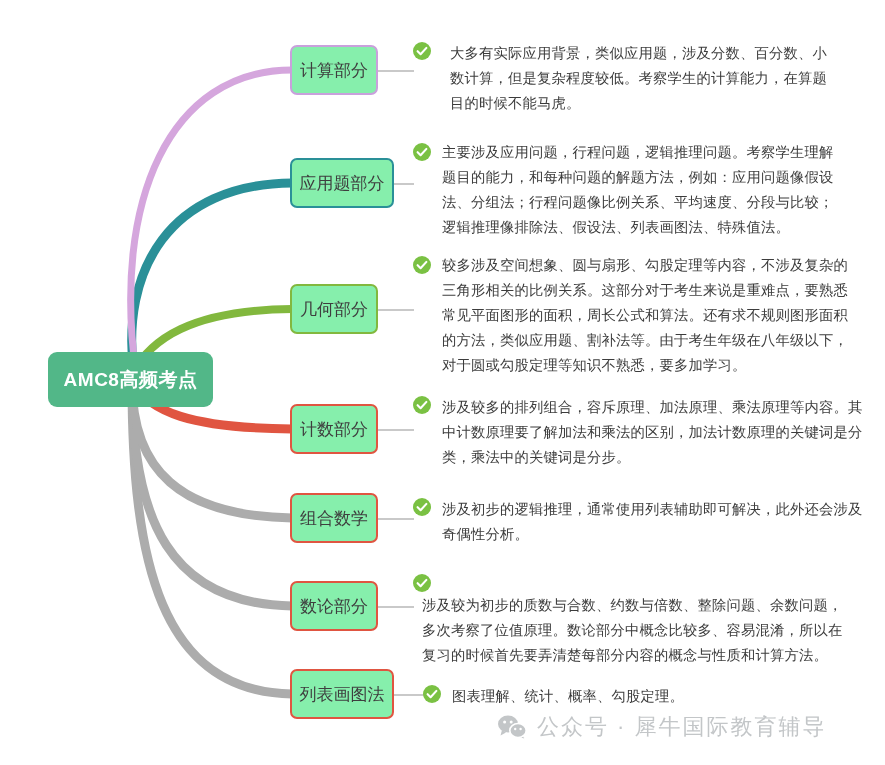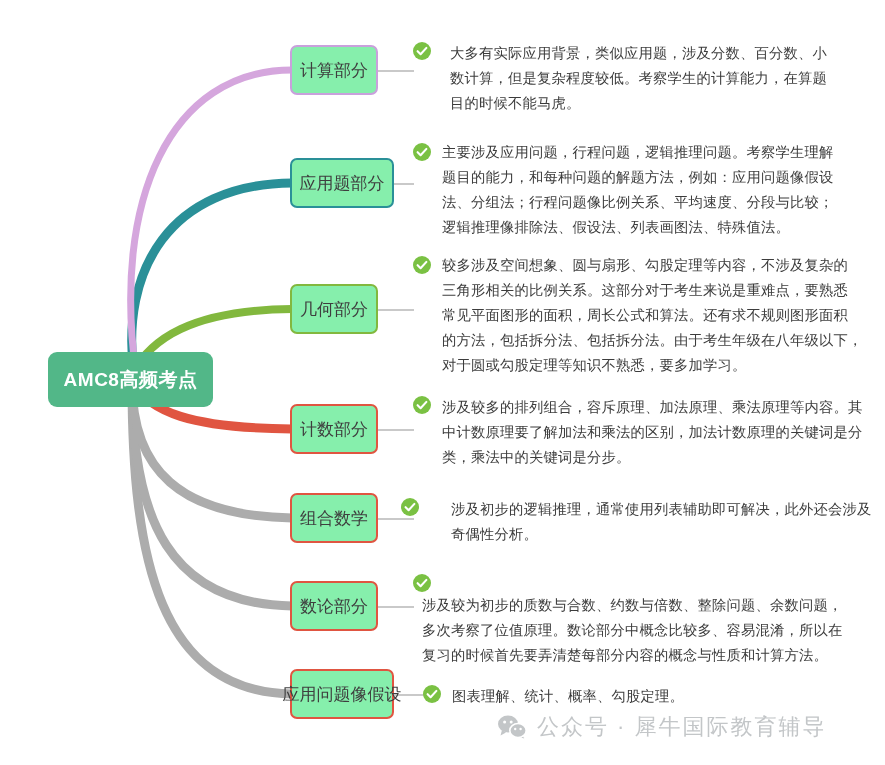--- a/index.html
+++ b/index.html
@@ -141,21 +141,21 @@
   <div class="branch-node" style="left:290px;top:404px;width:88px;height:50px;border-color:#e05541;">
     <span>计数部分</span>
   </div>
   <div class="branch-node" style="left:290px;top:493px;width:88px;height:50px;border-color:#e05541;">
     <span>组合数学</span>
   </div>
   <div class="branch-node" style="left:290px;top:581px;width:88px;height:50px;border-color:#e05541;">
     <span>数论部分</span>
   </div>
   <div class="branch-node" style="left:290px;top:669px;width:104px;height:50px;border-color:#e05541;">
-    <span>应用问题像假设</span>
+    <span>列表画图法</span>
   </div>
 
   <div class="leaf-row" style="left:412px;top:41px;gap:8px;">
     <span class="check-icon">
       <svg viewBox="0 0 20 20" width="20" height="20">
           <circle cx="10" cy="10" r="9" fill="#7ac143"></circle>
           <path d="M5.6 10.2 L8.6 13.2 L14.4 6.9" fill="none" stroke="#ffffff" stroke-width="2.1" stroke-linecap="round" stroke-linejoin="round"></path>
         </svg>
     </span>
     <span class="leaf-text" style="margin-left:10px;width:400px;">大多有实际应用背景，类似应用题，涉及分数、百分数、小
@@ -179,37 +179,37 @@
   <div class="leaf-row" style="left:412px;top:255px;">
     <span class="check-icon">
       <svg viewBox="0 0 20 20" width="20" height="20">
           <circle cx="10" cy="10" r="9" fill="#7ac143"></circle>
           <path d="M5.6 10.2 L8.6 13.2 L14.4 6.9" fill="none" stroke="#ffffff" stroke-width="2.1" stroke-linecap="round" stroke-linejoin="round"></path>
         </svg>
     </span>
     <span class="leaf-text" style="margin-left:10px;width:430px;margin-top:-2px;">较多涉及空间想象、圆与扇形、勾股定理等内容，不涉及复杂的
 三角形相关的比例关系。这部分对于考生来说是重难点，要熟悉
 常见平面图形的面积，周长公式和算法。还有求不规则图形面积
-的方法，包括拆分法、包括拆分法。由于考生年级在八年级以下，
+的方法，类似应用题、割补法等。由于考生年级在八年级以下，
 对于圆或勾股定理等知识不熟悉，要多加学习。</span>
   </div>
 
   <div class="leaf-row" style="left:412px;top:395px;">
     <span class="check-icon">
       <svg viewBox="0 0 20 20" width="20" height="20">
           <circle cx="10" cy="10" r="9" fill="#7ac143"></circle>
           <path d="M5.6 10.2 L8.6 13.2 L14.4 6.9" fill="none" stroke="#ffffff" stroke-width="2.1" stroke-linecap="round" stroke-linejoin="round"></path>
         </svg>
     </span>
     <span class="leaf-text" style="margin-left:10px;width:430px;">涉及较多的排列组合，容斥原理、加法原理、乘法原理等内容。其
 中计数原理要了解加法和乘法的区别，加法计数原理的关键词是分
 类，乘法中的关键词是分步。</span>
   </div>
 
-  <div class="leaf-row" style="left:400px;top:497px;gap:21px;">
+  <div class="leaf-row" style="left:412px;top:497px;">
     <span class="check-icon">
       <svg viewBox="0 0 20 20" width="20" height="20">
           <circle cx="10" cy="10" r="9" fill="#7ac143"></circle>
           <path d="M5.6 10.2 L8.6 13.2 L14.4 6.9" fill="none" stroke="#ffffff" stroke-width="2.1" stroke-linecap="round" stroke-linejoin="round"></path>
         </svg>
     </span>
     <span class="leaf-text" style="margin-left:10px;width:430px;">涉及初步的逻辑推理，通常使用列表辅助即可解决，此外还会涉及
 奇偶性分析。</span>
   </div>
 

